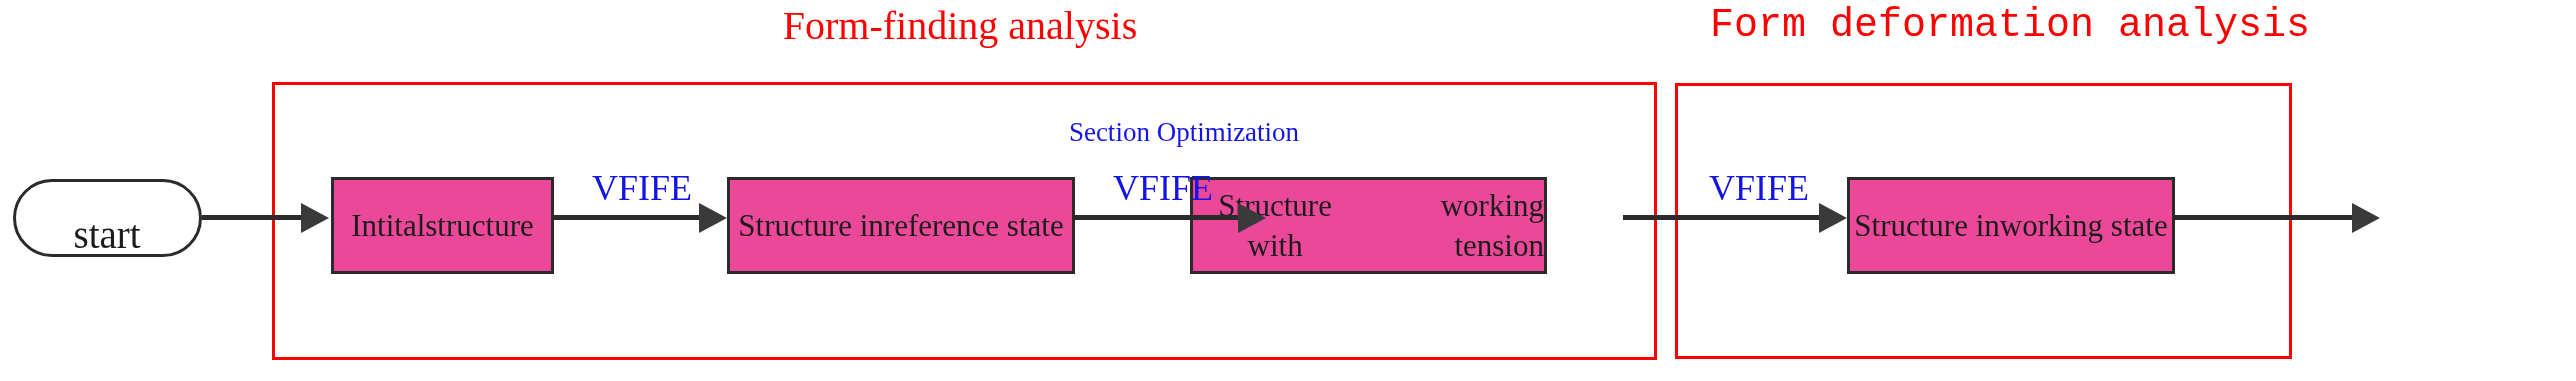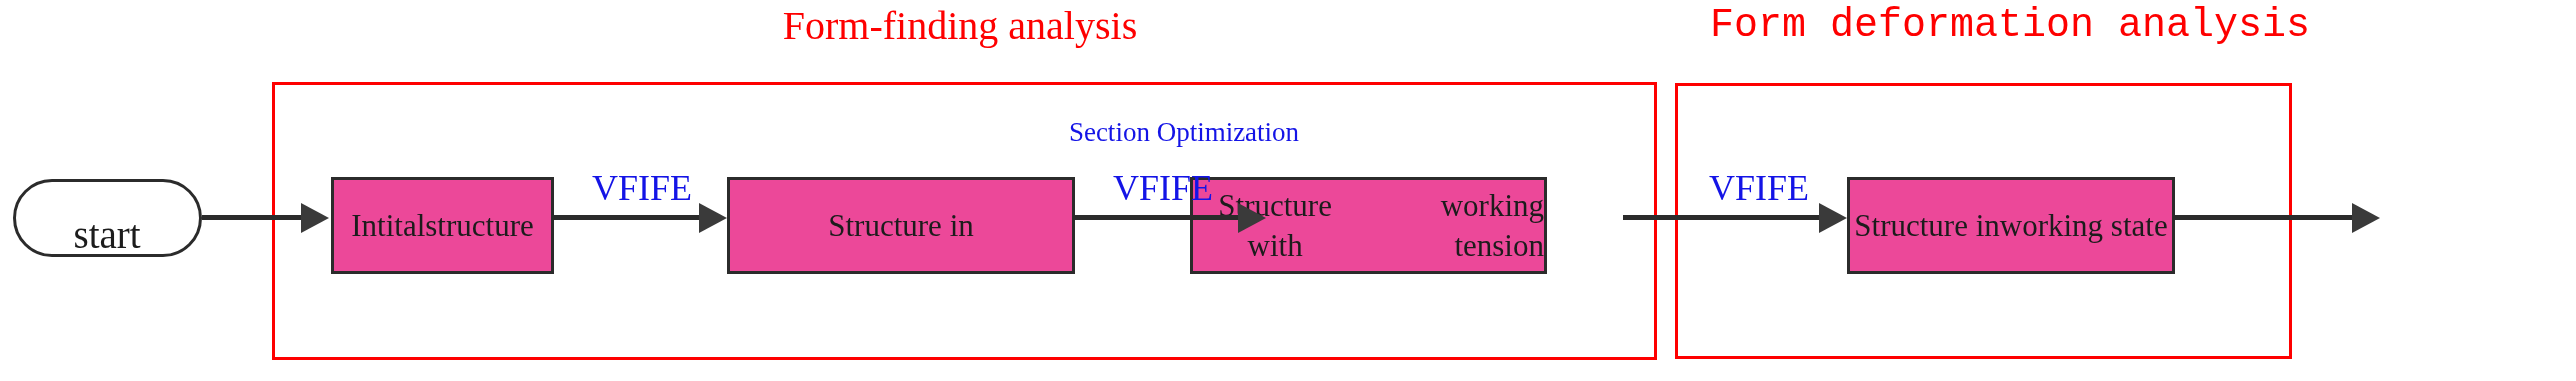--- a/index.html
+++ b/index.html
@@ -120,20 +120,21 @@
     <span>start</span>
   </div>
 
   <div class="process" style="left:331px; top:177px; width:223px; height:97px;">
     <span>Intital</span>
     <span class="line2">structure</span>
   </div>
 
   <div class="process" style="left:727px; top:177px; width:348px; height:97px;">
     <span>Structure in</span>
+    <span class="line2">reference state</span>
   </div>
 
   <div class="process" style="left:1190px; top:177px; width:357px; height:97px;">
     <span>Structure with</span>
     <span class="line2">working tension</span>
   </div>
 
   <div class="process" style="left:1847px; top:177px; width:328px; height:97px;">
     <span>Structure in</span>
     <span class="line2">working state</span>

